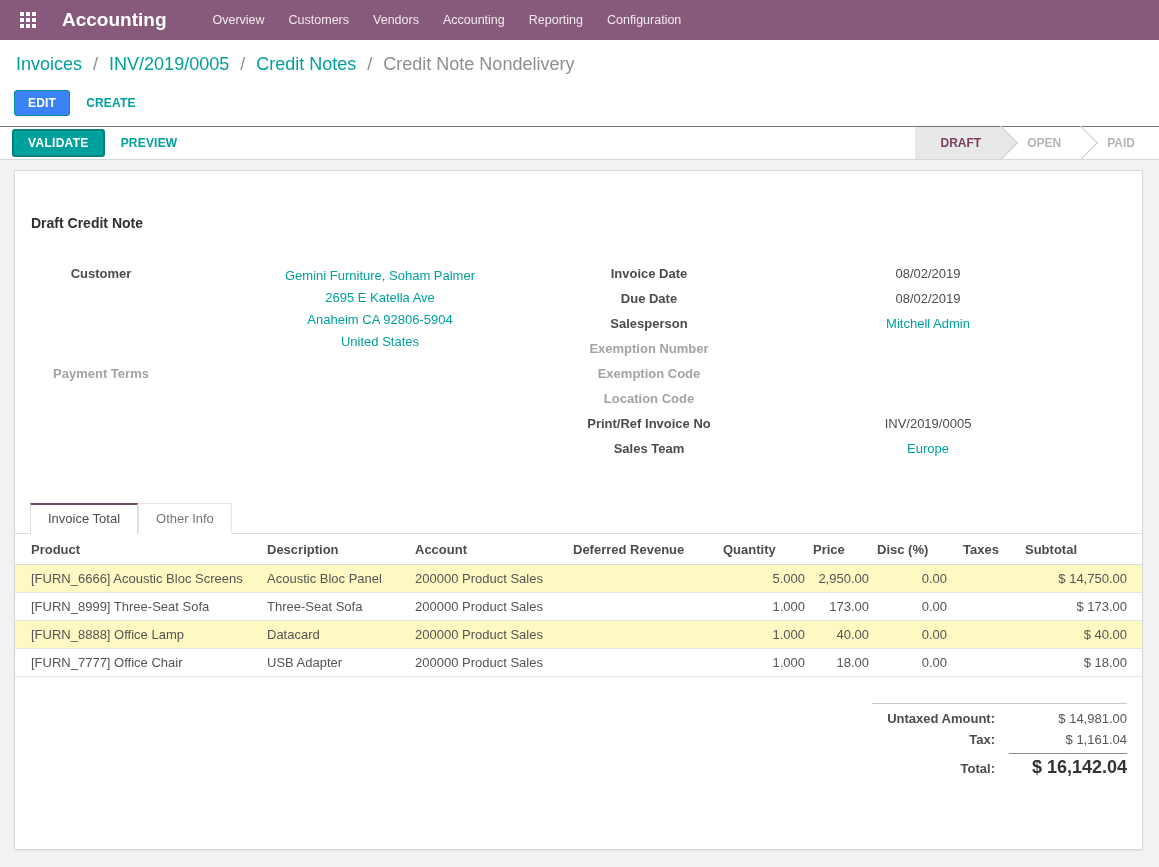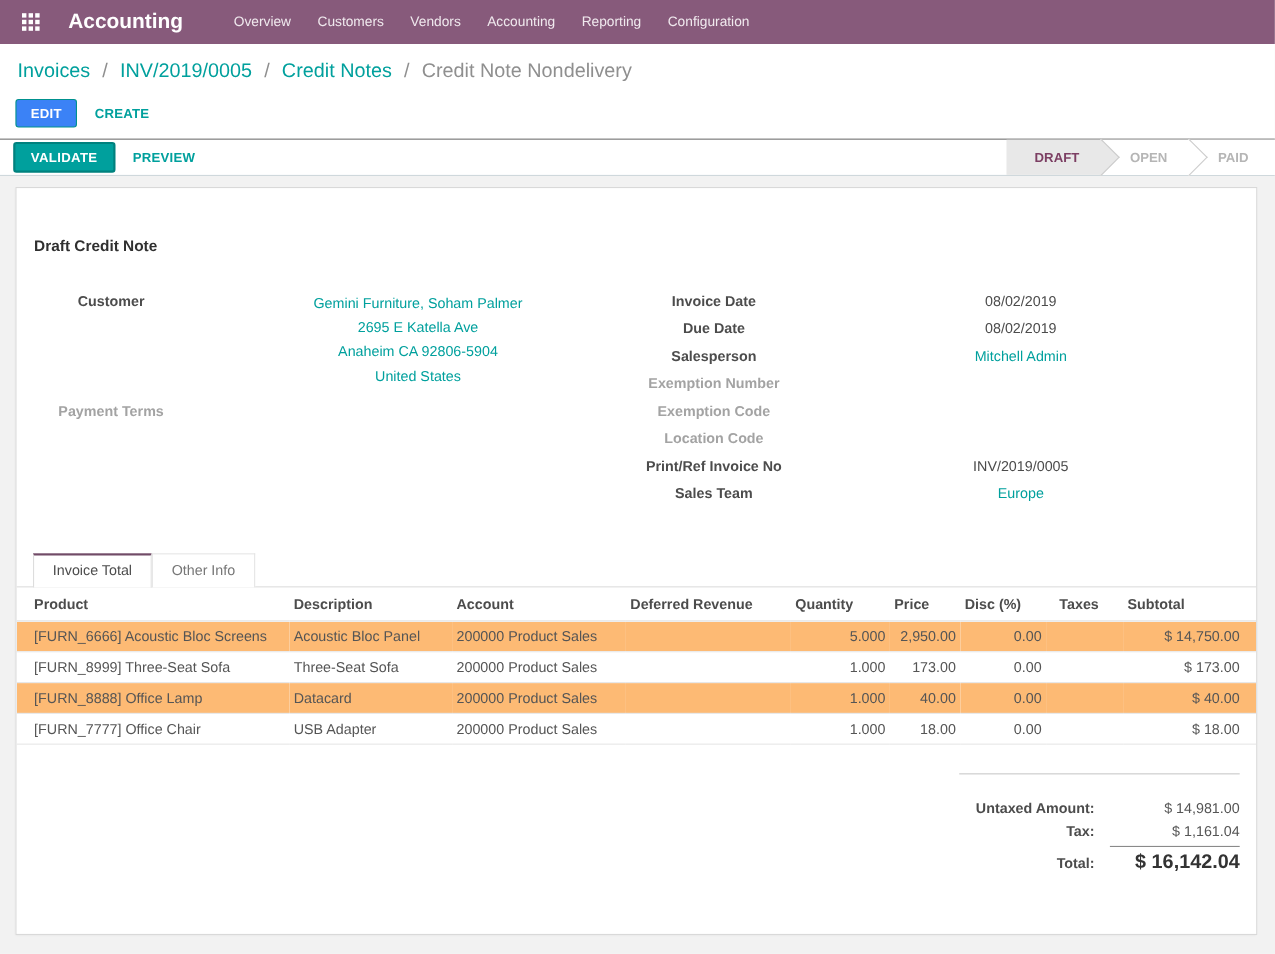--- a/index.html
+++ b/index.html
@@ -71,34 +71,34 @@
   .tabs { border-bottom:1px solid #ddd; padding-left:15px; display:flex; }
   .tab { padding:7px 17px 8px; font-size:13px; color:#777; border:1px solid transparent; border-bottom:none;
          cursor:pointer; margin-bottom:-1px; background:#fff; }
   .tab.active { color:#4c4c4c; border-color:#ddd; border-top:2px solid #714B67; padding-top:6px; }
   .tab.inactive { border-color:#e5e5e5; }
 
   
   table.lines { width:100%; border-collapse:collapse; font-size:13px; color:#555; table-layout:fixed; }
   table.lines th { font-weight:700; color:#4c4c4c; text-align:left; padding:8px 4px 7px; border-bottom:1px solid #dcdcdc; }
   table.lines td { padding:6px 4px; border-bottom:1px solid #e7e7e7; overflow:hidden; white-space:nowrap; }
-  table.lines tr.odd td { background:#fdba74; }
+  table.lines tr.odd td { background:#fef9c3; }
   .col-product   { width:248px; } .c-first { padding-left:16px !important; }
   .col-desc      { width:148px; }
   .col-account   { width:158px; }
   .col-deferred  { width:150px; }
   .col-qty       { width:90px; }
   .col-price     { width:64px; }
   .col-disc      { width:78px; }
   .col-taxes     { width:70px; padding-left:12px !important; }
   .col-subtotal  { width:121px; padding-right:15px !important; }
   .num { text-align:right; }
 
   
-  .totals { width:255px; margin:26px 15px 0 auto; border-top:1px solid #c9c9c9; padding-top:20px; }
+  .totals { width:255px; margin:26px 15px 0 auto; border-top:1px solid #c9c9c9; padding-top:4px; }
   .trow { display:flex; justify-content:flex-end; align-items:baseline; padding:3px 0; }
   .tlabel { font-weight:700; color:#4c4c4c; margin-right:14px; }
   .tvalue { width:118px; text-align:right; color:#555; }
   .trow.grand .tvalue { font-size:18px; font-weight:700; color:#333; border-top:1px solid #8a8a8a; padding-top:3px; }
 </style>
 </head>
 <body>
 
 <div class="navbar">
   <div class="apps-btn">

